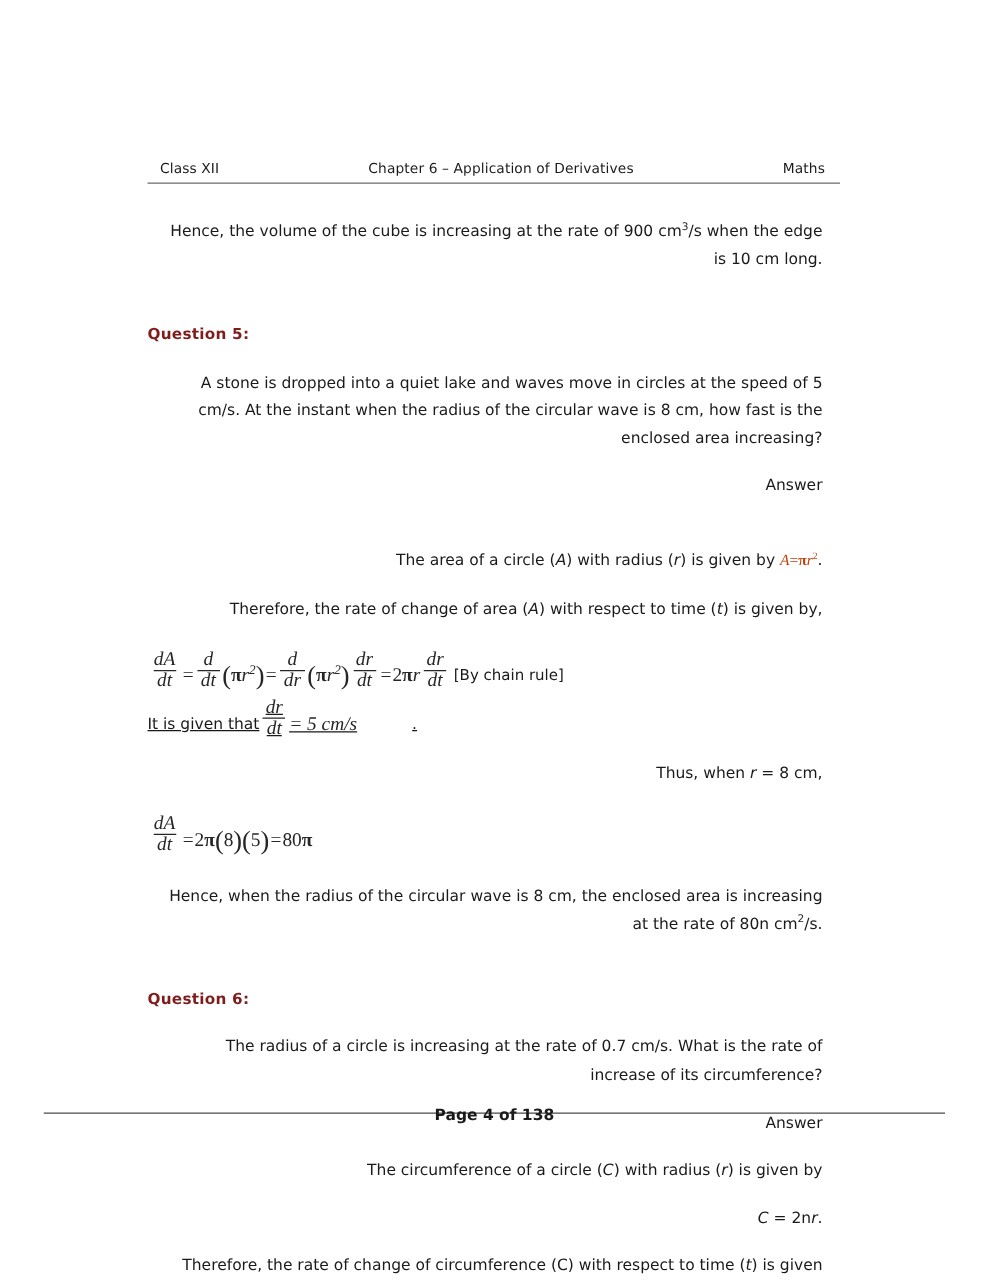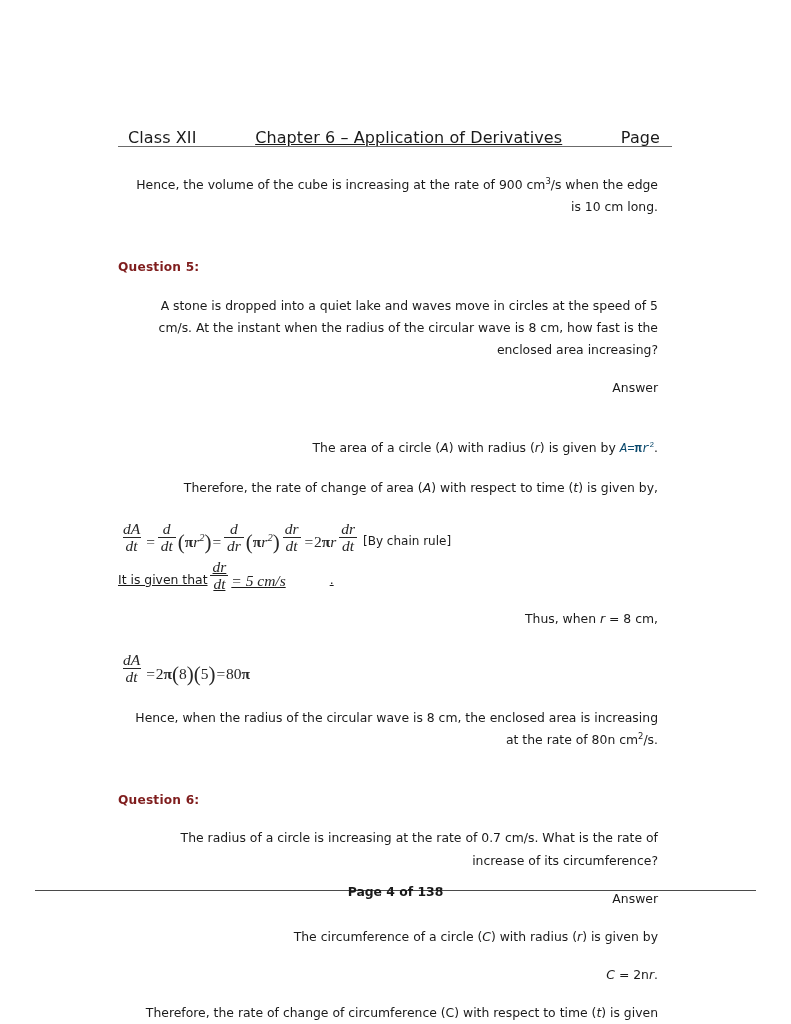--- a/index.html
+++ b/index.html
@@ -19,26 +19,26 @@
 
   
   .header {
     position: absolute;
     left: 118px;
     top: 128px;
     width: 554px;
     display: flex;
     justify-content: space-between;
     align-items: baseline;
-    font-size: 16px;
+    font-size: 11px;
     color: #1a1a1a;
     letter-spacing: 0.1px;
   }
   .header-left  { flex: 0 0 auto; padding-left: 10px; }
-  .header-mid   { flex: 0 0 auto; text-decoration: underline; }
+  .header-mid   { flex: 0 0 auto; }
   .header-right { flex: 0 0 auto; padding-right: 12px; }
 
   .header-rule {
     position: absolute;
     left: 118px;
     top: 146px;
     width: 554px;
     height: 0;
     border-top: 1px solid #6b6b6b;
   }
@@ -65,23 +65,23 @@
     letter-spacing: 0.2px;
   }
   .spacer-lg { height: 22px; }
   .spacer-sm { height: 6px; }
 
   sup { font-size: 0.68em; vertical-align: super; line-height: 0; }
   .it { font-style: italic; }
 
   
   .math {
-    font-family: Liberation Mono, monospace;
+    font-family: Liberation Serif, serif;
     font-style: italic;
-    color: #0c4a6e;
+    color: #c2410c;
     white-space: nowrap;
   }
   .math .up  { font-style: normal; }
   .math .pi  { font-style: normal; font-weight: bold; }
   .math sup  { font-style: normal; font-size: 0.62em; }
 
   .eqrow {
     display: flex;
     align-items: flex-end;
     white-space: nowrap;
@@ -165,21 +165,21 @@
   }
 </style>
 </head>
 <body>
 
 <div class="page">
 
   <div class="header">
     <span class="header-left">Class XII</span>
     <span class="header-mid">Chapter 6 – Application of Derivatives</span>
-    <span class="header-right">Page</span>
+    <span class="header-right">Maths</span>
   </div>
   <div class="header-rule"></div>
 
   <div class="content">
 
     <p class="para"><span>Hence, the volume of the cube is increasing at the rate of 900 cm</span><sup>3</sup><span>/s when the edge is 10 cm long.</span></p>
 
     <div class="spacer-lg"></div>
 
     <p class="qhead">Question 5:</p>

